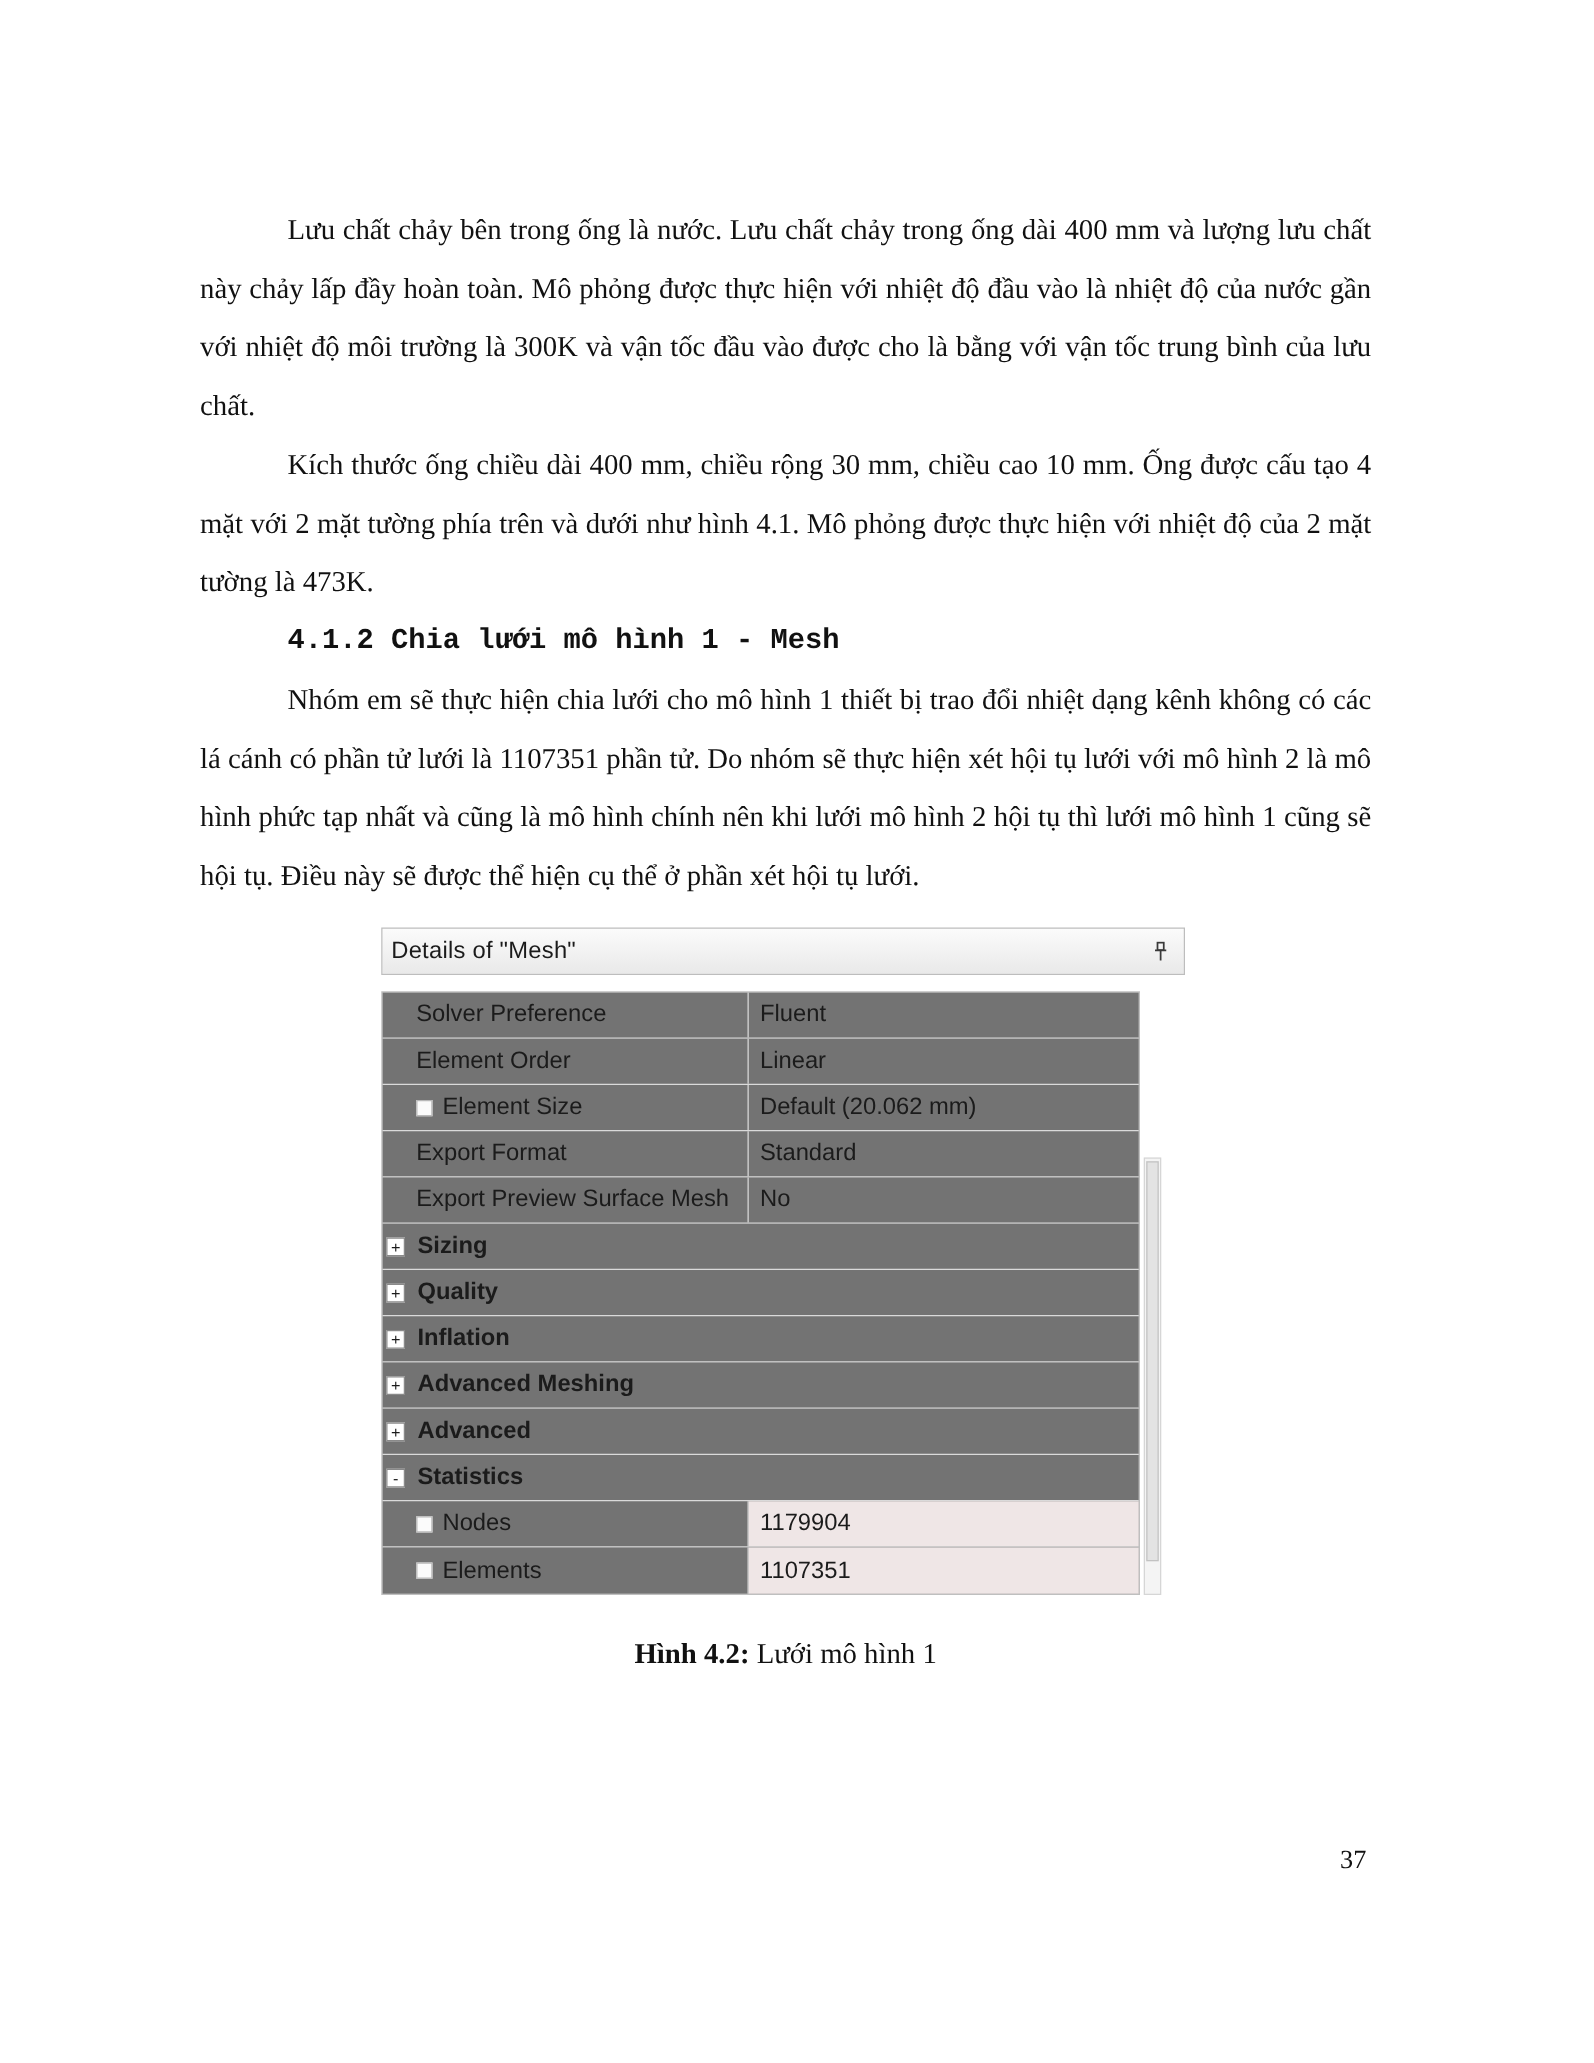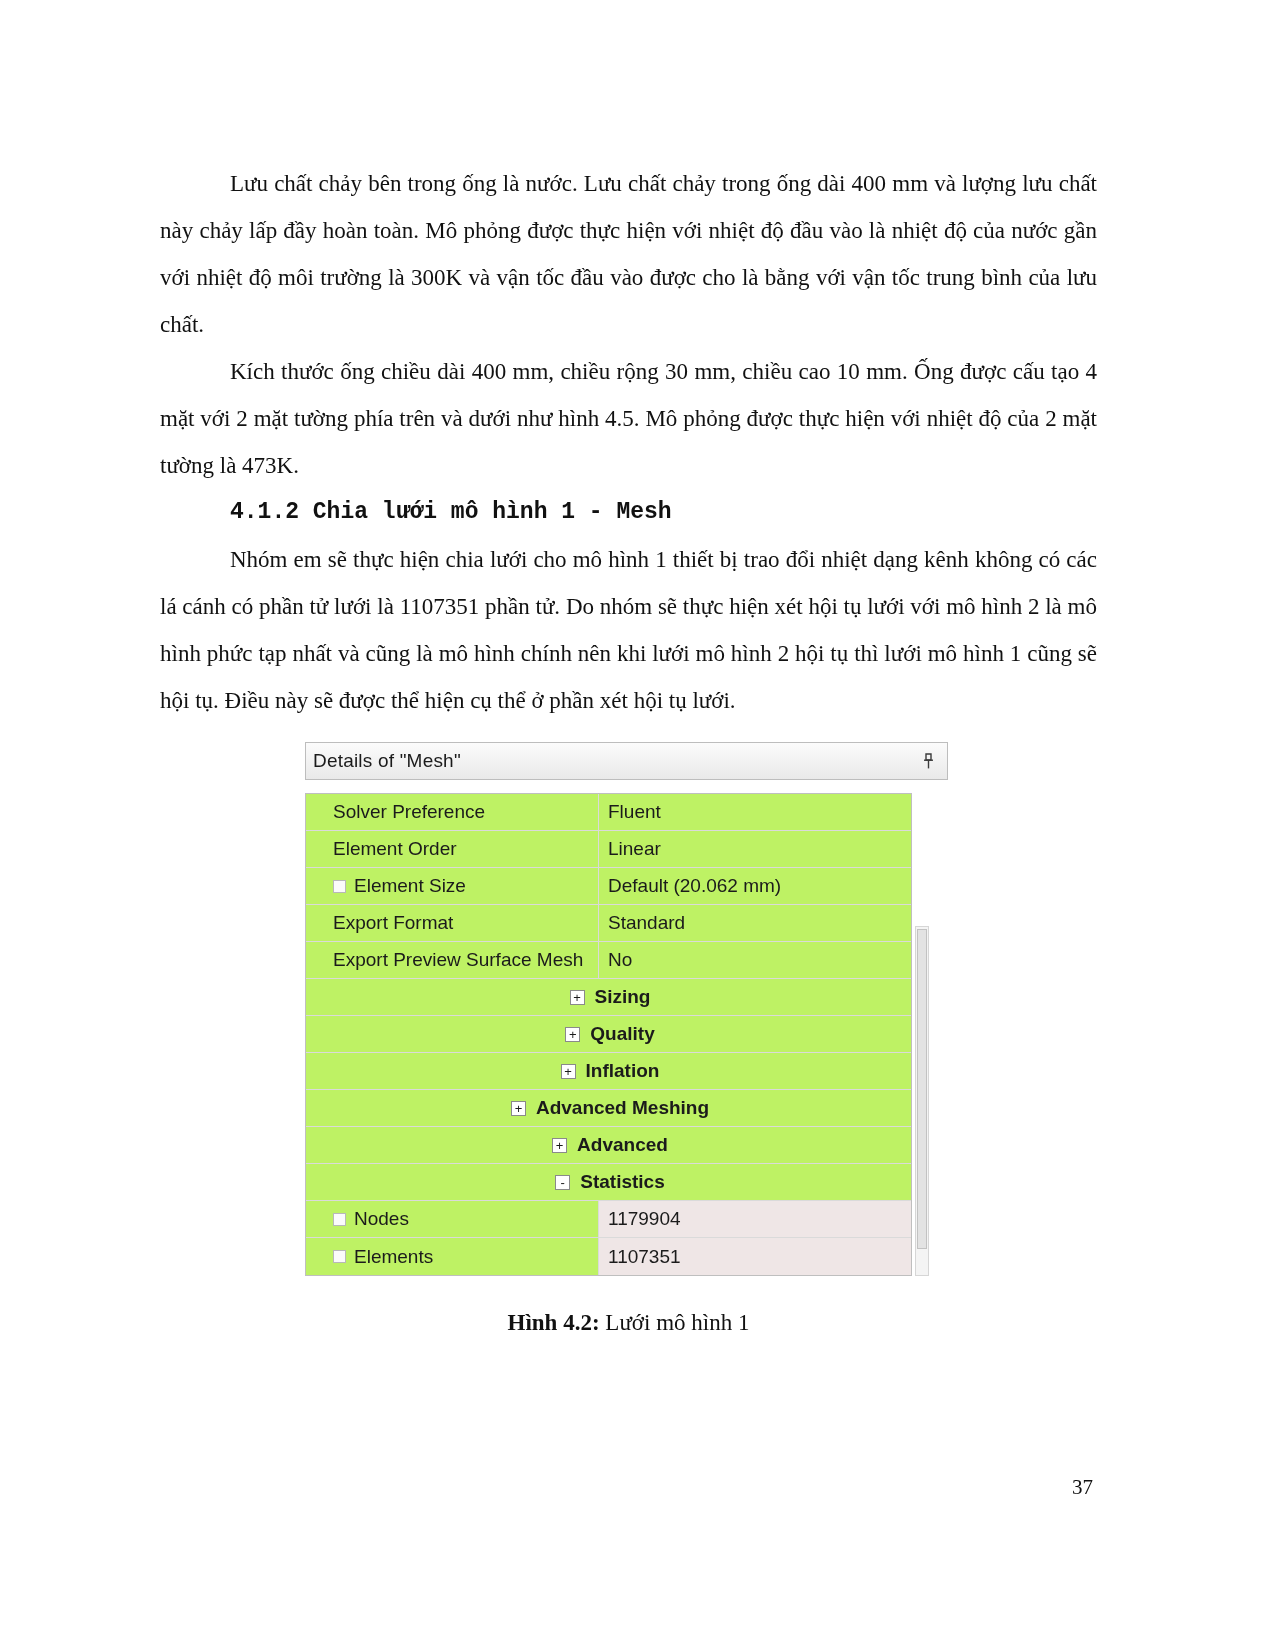--- a/index.html
+++ b/index.html
@@ -64,22 +64,21 @@
     width: 607px;
     border: 1px solid #bfbfbf;
     background: #ffffff;
     font-size: 19px;
   }
   .row {
     height: 37px;
     display: flex;
     align-items: stretch;
     border-bottom: 1px solid #dadada;
-    background: #bef264;
-    justify-content: center;
+    background: #737373;
   }
   .row:last-child { border-bottom: none; }
   .row.prop { padding-left: 18px; }
   .cell { display: flex; align-items: center; }
   .cell.label {
     width: 275px;
     flex: none;
     padding-left: 9px;
     border-right: 1px solid #dadada;
   }
@@ -154,21 +153,21 @@
     font-family: Liberation Serif, serif;
   }
 </style>
 </head>
 <body>
 
 <div class="page">
   <div class="content">
 
     <p class="para">Lưu chất chảy bên trong ống là nước. Lưu chất chảy trong ống dài 400 mm và lượng lưu chất này chảy lấp đầy hoàn toàn. Mô phỏng được thực hiện với nhiệt độ đầu vào là nhiệt độ của nước gần với nhiệt độ môi trường là 300K và vận tốc đầu vào được cho là bằng với vận tốc trung bình của lưu chất.</p>
-    <p class="para">Kích thước ống chiều dài 400 mm, chiều rộng 30 mm, chiều cao 10 mm. Ống được cấu tạo 4 mặt với 2 mặt tường phía trên và dưới như hình 4.5. Mô phỏng được thực hiện với nhiệt độ của 2 mặt tường là 473K.</p>
+    <p class="para">Kích thước ống chiều dài 400 mm, chiều rộng 30 mm, chiều cao 10 mm. Ống được cấu tạo 4 mặt với 2 mặt tường phía trên và dưới như hình 4.1. Mô phỏng được thực hiện với nhiệt độ của 2 mặt tường là 473K.</p>
     <p class="heading">4.1.2 Chia lưới mô hình 1 - Mesh</p>
     <p class="para">Nhóm em sẽ thực hiện chia lưới cho mô hình 1 thiết bị trao đổi nhiệt dạng kênh không có các lá cánh có phần tử lưới là 1107351 phần tử. Do nhóm sẽ thực hiện xét hội tụ lưới với mô hình 2 là mô hình phức tạp nhất và cũng là mô hình chính nên khi lưới mô hình 2 hội tụ thì lưới mô hình 1 cũng sẽ hội tụ. Điều này sẽ được thể hiện cụ thể ở phần xét hội tụ lưới.</p>
 
     <div class="panel">
 
       <div class="panel-titlebar">
         <span class="panel-title">Details of "Mesh"</span>
         <span class="pin-icon">
           <svg width="13" height="17" viewBox="0 0 13 17" aria-hidden="true">
             <path d="M4 1 h5 v6 h-5 z" fill="none" stroke="#3a3a3a" stroke-width="1.4"></path>

